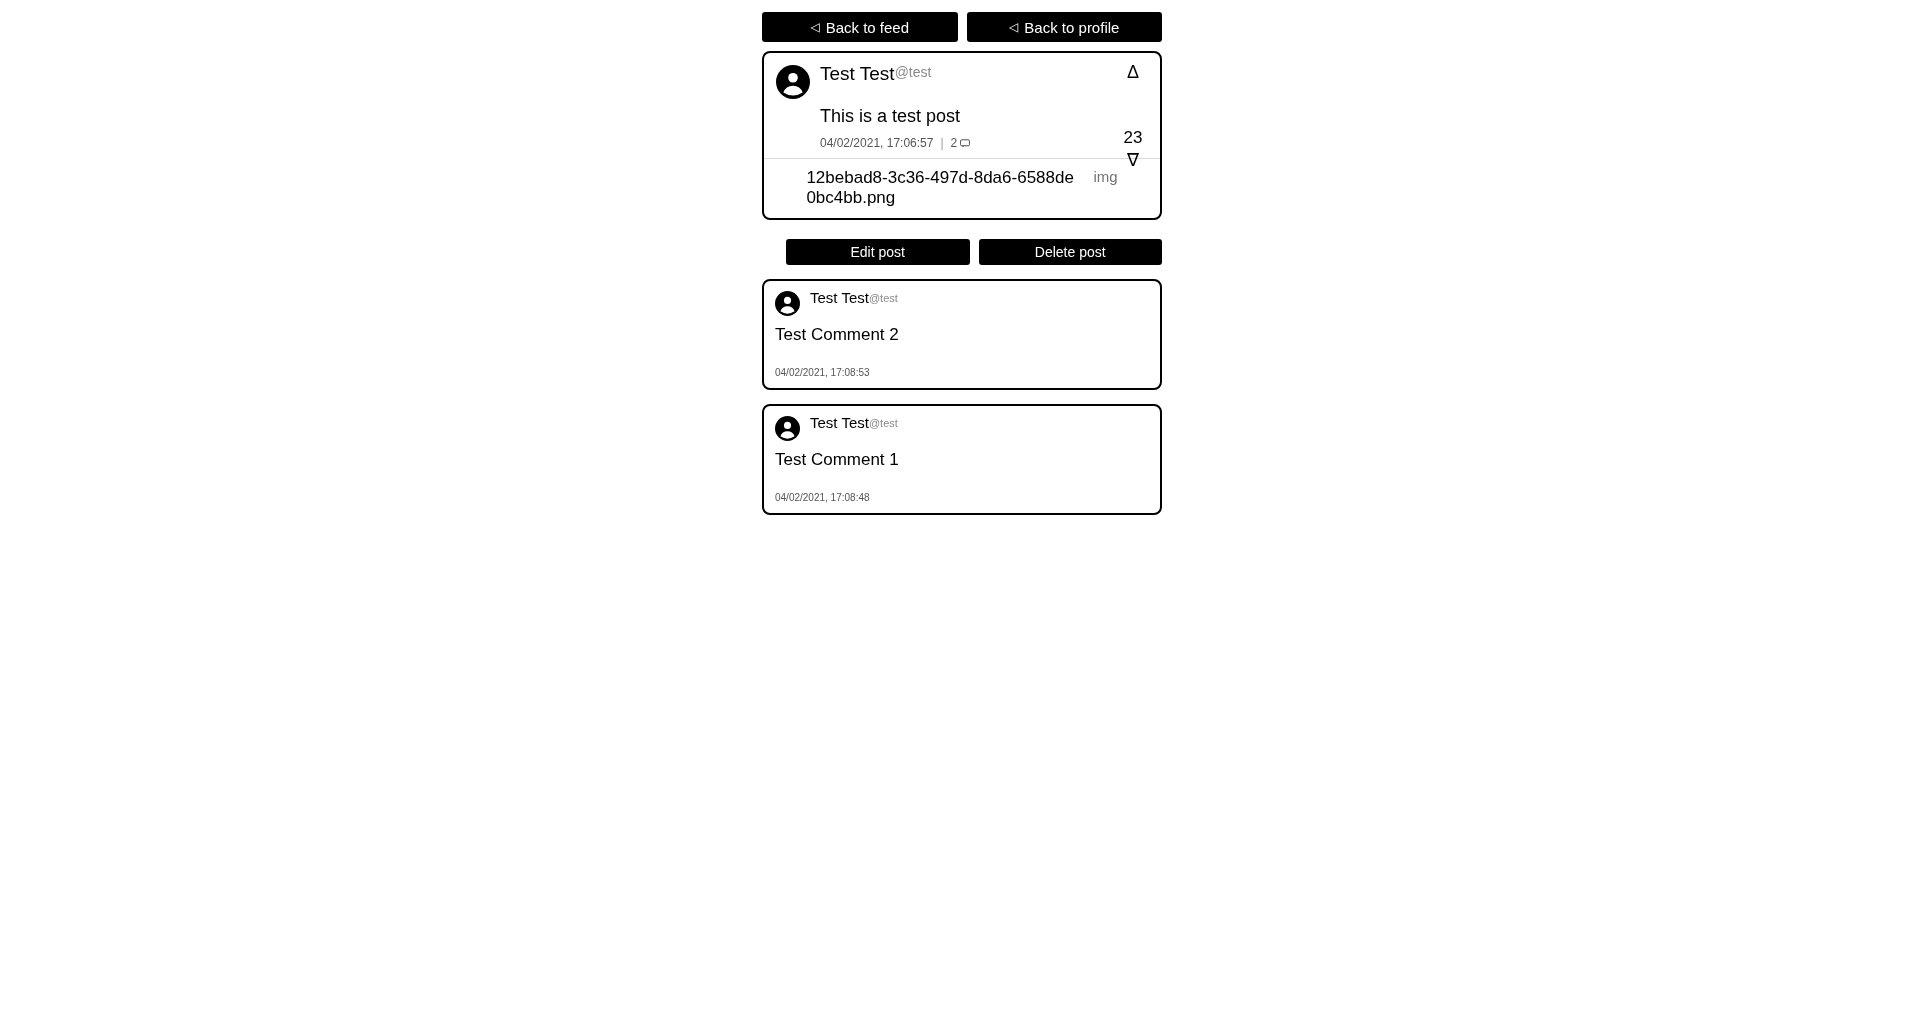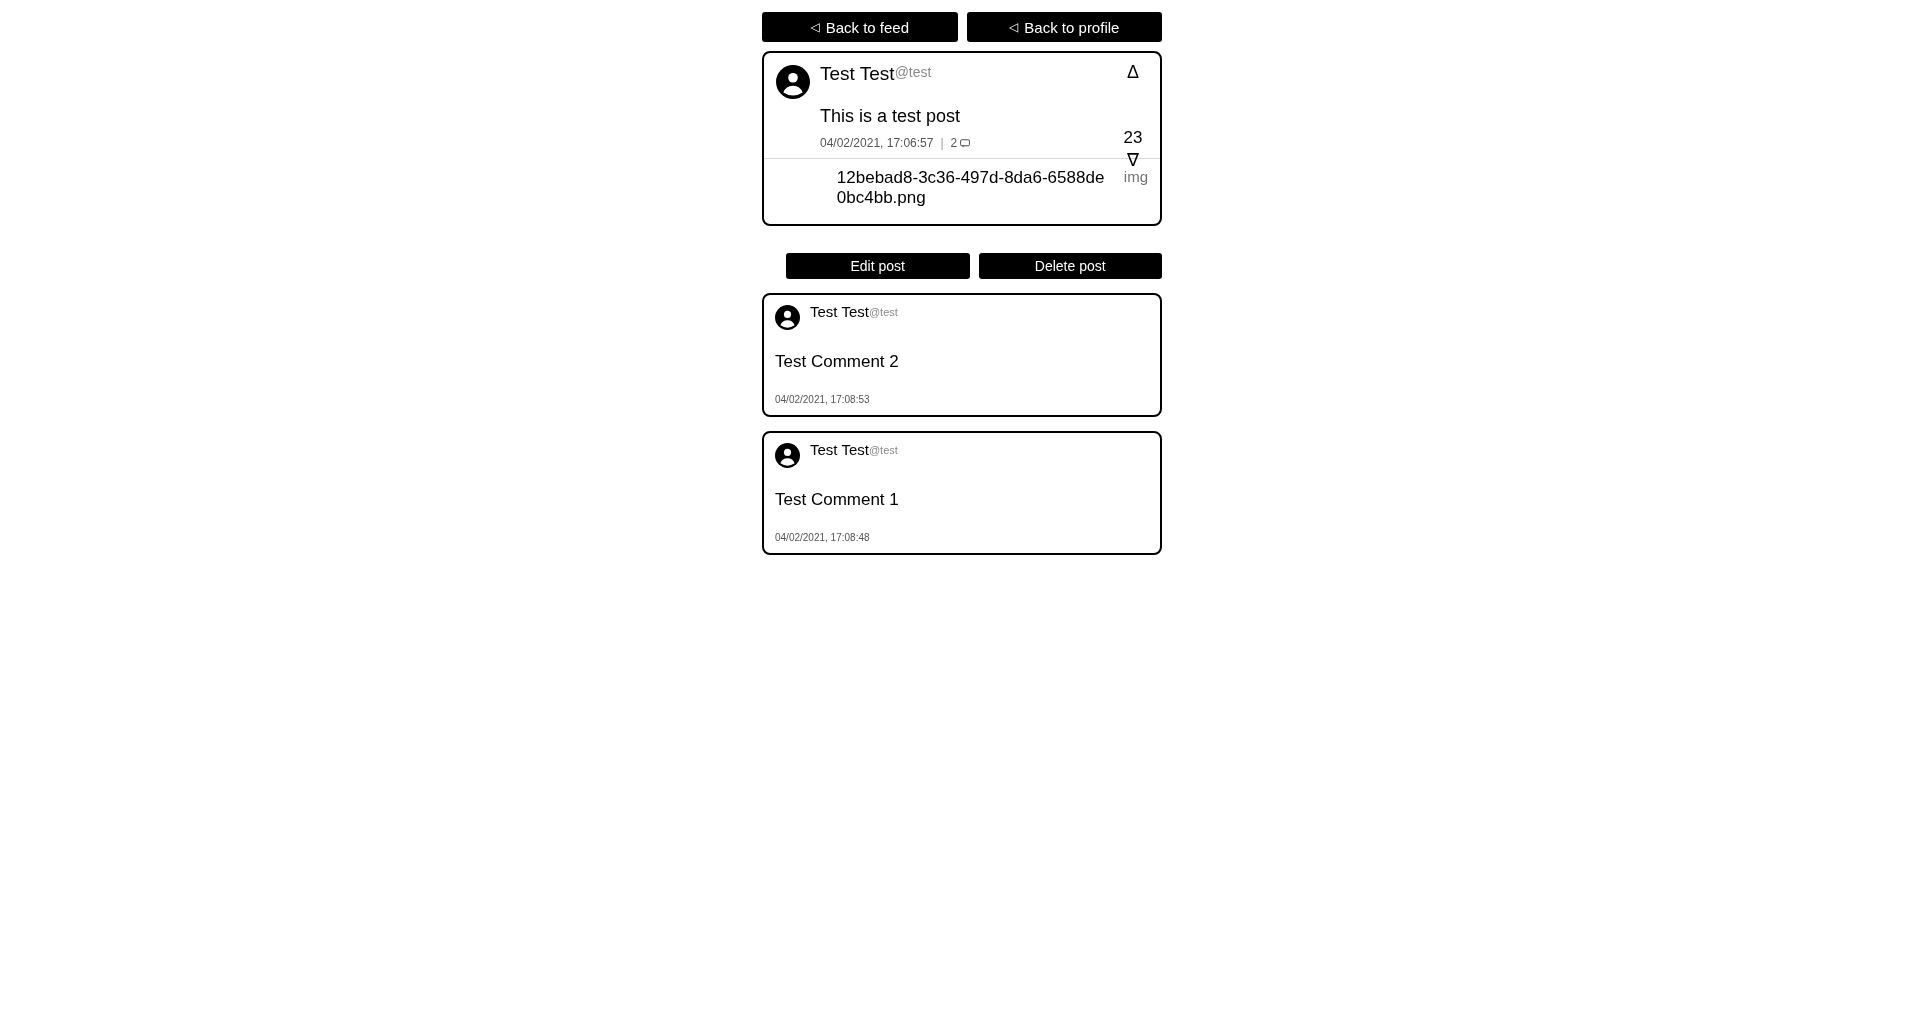--- a/index.html
+++ b/index.html
@@ -146,45 +146,45 @@
     font-family: "Liberation Sans", sans-serif;
   }
   .vote-count {
     font-size: 17px;
     color: #000000;
     margin-top: 44px;
   }
 
   .attach-row {
     border-top: 1px solid #d9d9d9;
-    padding: 9px 12px 16px 12px;
+    padding: 9px 12px 10px 12px;
     display: flex;
     align-items: flex-start;
-    justify-content: flex-end;
+    justify-content: center;
     gap: 12px;
   }
   .attach-name {
     font-size: 17px;
     color: #000000;
     line-height: 1.18;
     word-break: break-all;
     max-width: 275px;
     cursor: pointer;
   }
   .attach-type {
     font-size: 15px;
     color: #737373;
     white-space: nowrap;
   }
 
   
   .action-row {
     display: flex;
     gap: 9px;
-    margin-top: 27px;
+    margin-top: 19px;
     padding-left: 24px;
   }
   .action-btn {
     flex: 1 1 0;
     background: #000000;
     color: #ffffff;
     border: none;
     border-radius: 3px;
     height: 26px;
     font-size: 14px;
@@ -224,21 +224,21 @@
     color: #000000;
   }
   .comment-handle {
     font-size: 11px;
     color: #8a8a8a;
     margin-top: 2px;
   }
   .comment-text {
     font-size: 17px;
     color: #000000;
-    margin-top: 22px;
+    margin-top: 9px;
   }
   .comment-date {
     font-size: 10px;
     color: #555555;
     margin-top: 22px;
   }
 </style>
 </head>
 <body>
 

